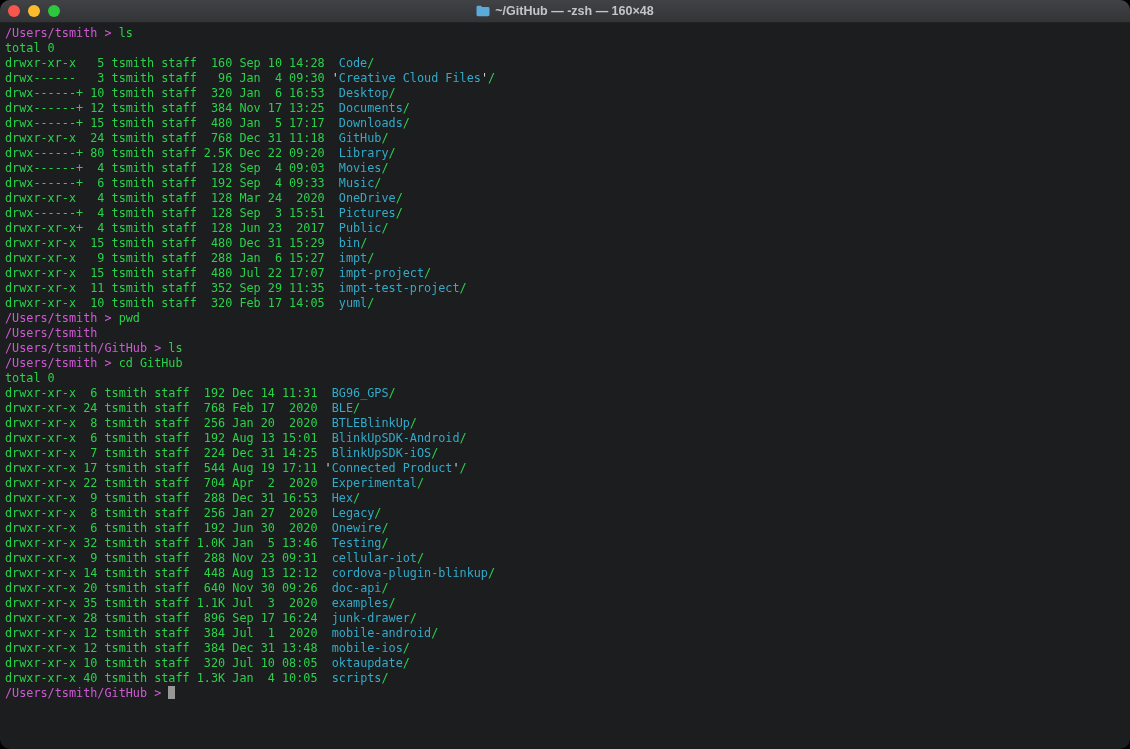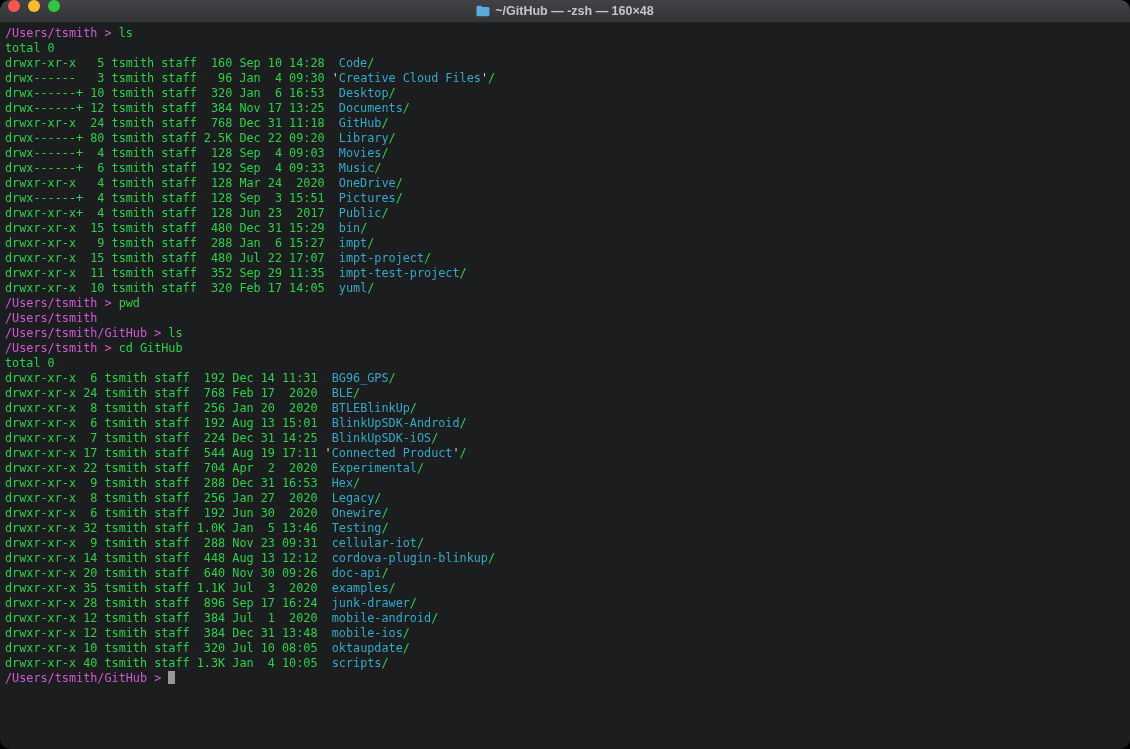--- a/index.html
+++ b/index.html
@@ -22,21 +22,21 @@
     width:1130px;height:749px;
     border-radius:10px;overflow:hidden;
     background:var(--terminal-bg);
     font-family:"DejaVu Sans Mono", monospace;
     position:relative;
   }
   .titlebar{
     height:22px;
     background:linear-gradient(to bottom, var(--titlebar-top), var(--titlebar-bottom));
     border-bottom:1px solid #222324;
-    display:flex;align-items:flex-start;
+    display:flex;align-items:center;
     position:relative;
   }
   .traffic{display:flex;gap:8px;margin-left:8px;}
   .tl{width:12px;height:12px;border-radius:50%;cursor:default;}
   .tl.close{background:var(--traffic-close);}
   .tl.min{background:var(--traffic-minimize);}
   .tl.zoom{background:var(--traffic-zoom);}
   .title-wrap{
     position:absolute;left:0;right:0;top:0;bottom:0;
     display:flex;align-items:center;justify-content:center;gap:5px;
@@ -87,20 +87,21 @@
       <span class="title-text">~/GitHub — -zsh — 160×48</span>
     </div>
   </div>
   <div class="terminal">
       <div class="line"><span class="seg-p">/Users/tsmith &gt; </span><span class="seg-g">ls</span></div>
       <div class="line"><span class="seg-g">total 0</span></div>
       <div class="line"><span class="seg-g">drwxr-xr-x   5 tsmith staff  160 Sep 10 14:28  </span><span class="seg-c">Code</span><span class="seg-g">/</span></div>
       <div class="line"><span class="seg-g">drwx------   3 tsmith staff   96 Jan  4 09:30 </span><span class="seg-q">'</span><span class="seg-c">Creative Cloud Files</span><span class="seg-q">'</span><span class="seg-g">/</span></div>
       <div class="line"><span class="seg-g">drwx------+ 10 tsmith staff  320 Jan  6 16:53  </span><span class="seg-c">Desktop</span><span class="seg-g">/</span></div>
       <div class="line"><span class="seg-g">drwx------+ 12 tsmith staff  384 Nov 17 13:25  </span><span class="seg-c">Documents</span><span class="seg-g">/</span></div>
+      <div class="line"><span class="seg-g">drwx------+ 15 tsmith staff  480 Jan  5 17:17  </span><span class="seg-c">Downloads</span><span class="seg-g">/</span></div>
       <div class="line"><span class="seg-g">drwxr-xr-x  24 tsmith staff  768 Dec 31 11:18  </span><span class="seg-c">GitHub</span><span class="seg-g">/</span></div>
       <div class="line"><span class="seg-g">drwx------+ 80 tsmith staff 2.5K Dec 22 09:20  </span><span class="seg-c">Library</span><span class="seg-g">/</span></div>
       <div class="line"><span class="seg-g">drwx------+  4 tsmith staff  128 Sep  4 09:03  </span><span class="seg-c">Movies</span><span class="seg-g">/</span></div>
       <div class="line"><span class="seg-g">drwx------+  6 tsmith staff  192 Sep  4 09:33  </span><span class="seg-c">Music</span><span class="seg-g">/</span></div>
       <div class="line"><span class="seg-g">drwxr-xr-x   4 tsmith staff  128 Mar 24  2020  </span><span class="seg-c">OneDrive</span><span class="seg-g">/</span></div>
       <div class="line"><span class="seg-g">drwx------+  4 tsmith staff  128 Sep  3 15:51  </span><span class="seg-c">Pictures</span><span class="seg-g">/</span></div>
       <div class="line"><span class="seg-g">drwxr-xr-x+  4 tsmith staff  128 Jun 23  2017  </span><span class="seg-c">Public</span><span class="seg-g">/</span></div>
       <div class="line"><span class="seg-g">drwxr-xr-x  15 tsmith staff  480 Dec 31 15:29  </span><span class="seg-c">bin</span><span class="seg-g">/</span></div>
       <div class="line"><span class="seg-g">drwxr-xr-x   9 tsmith staff  288 Jan  6 15:27  </span><span class="seg-c">impt</span><span class="seg-g">/</span></div>
       <div class="line"><span class="seg-g">drwxr-xr-x  15 tsmith staff  480 Jul 22 17:07  </span><span class="seg-c">impt-project</span><span class="seg-g">/</span></div>

